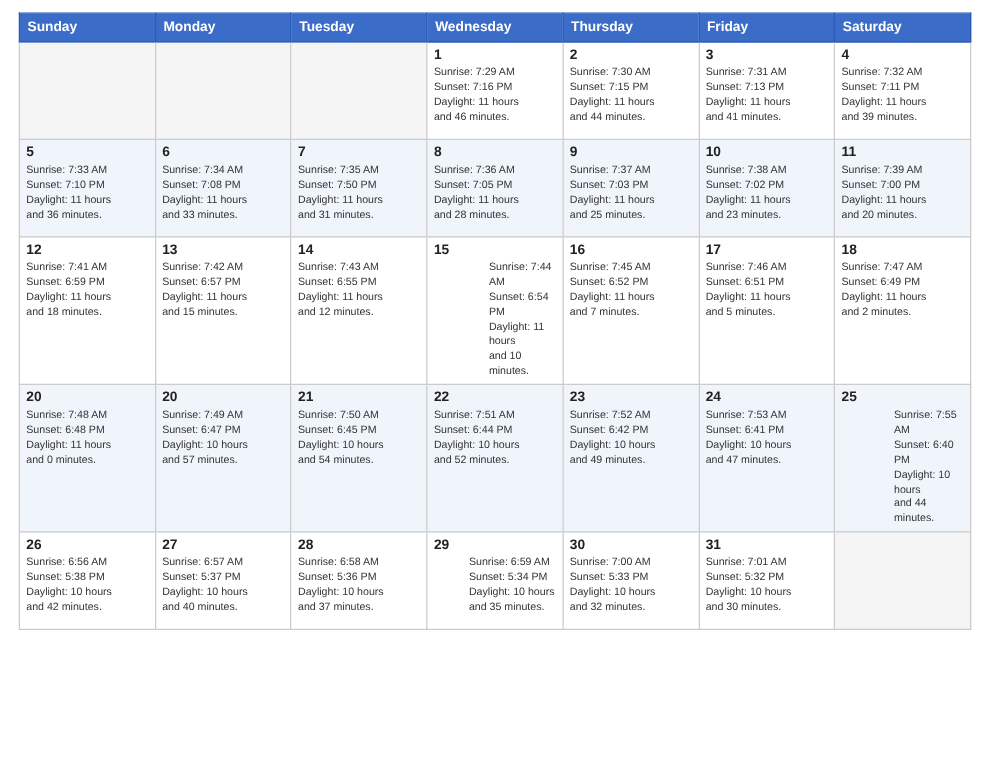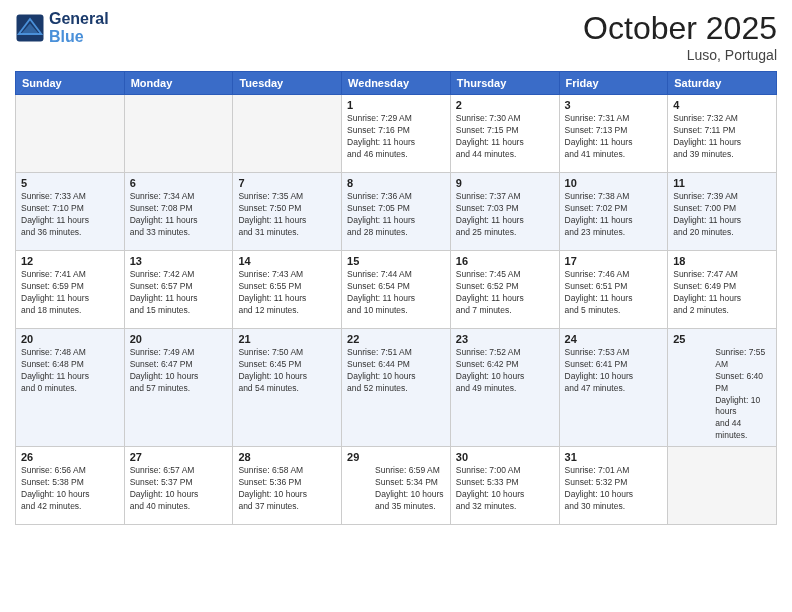--- a/index.html
+++ b/index.html
@@ -78,37 +78,20 @@
       line-height: 1.4;
     }
     .row-shaded td {
       background: #f0f4fb;
     }
   </style>
 </head>
 <body>
 
 <div class="page">
-  <div class="header">
-    <div class="logo">
-      <svg class="logo-icon" viewBox="0 0 40 40">
-        <rect x="2" y="2" width="36" height="36" rx="4" fill="#1a3a6b"></rect>
-        <polygon points="20,8 35,28 5,28" fill="none" stroke="#4a90d9" stroke-width="2.5"></polygon>
-        <polygon points="20,14 32,28 8,28" fill="#4a90d9" opacity="0.5"></polygon>
-      </svg>
-      <div>
-        <div style="font-size:16px;font-weight:bold;color:#1a3a6b;line-height:1.1">General</div>
-        <div style="font-size:16px;font-weight:bold;color:#4a90d9;line-height:1.1">Blue</div>
-      </div>
-    </div>
-    <div class="title-block">
-      <div class="month-title">October 2025</div>
-      <div class="subtitle">Luso, Portugal</div>
-    </div>
-  </div>
 
   <table class="calendar">
     <thead>
       <tr>
       <th>Sunday</th>
           <th>Monday</th>
           <th>Tuesday</th>
           <th>Wednesday</th>
           <th>Thursday</th>
           <th>Friday</th>
@@ -217,21 +200,21 @@
           </td>
           <td>
             <div class="day-num">14</div>
             <div class="day-detail" style="white-space: pre-line;">Sunrise: 7:43 AM
 Sunset: 6:55 PM
 Daylight: 11 hours
 and 12 minutes.</div>
           </td>
           <td>
             <div class="day-num">15</div>
-            <div class="day-detail" style="white-space: pre-line;">Sunrise: 7:44 AM
+            <div class="day-detail" style="white-space: pre-line; margin-left: 44px;">Sunrise: 7:44 AM
 Sunset: 6:54 PM
 Daylight: 11 hours
 and 10 minutes.</div>
           </td>
           <td>
             <div class="day-num">16</div>
             <div class="day-detail" style="white-space: pre-line;">Sunrise: 7:45 AM
 Sunset: 6:52 PM
 Daylight: 11 hours
 and 7 minutes.</div>

